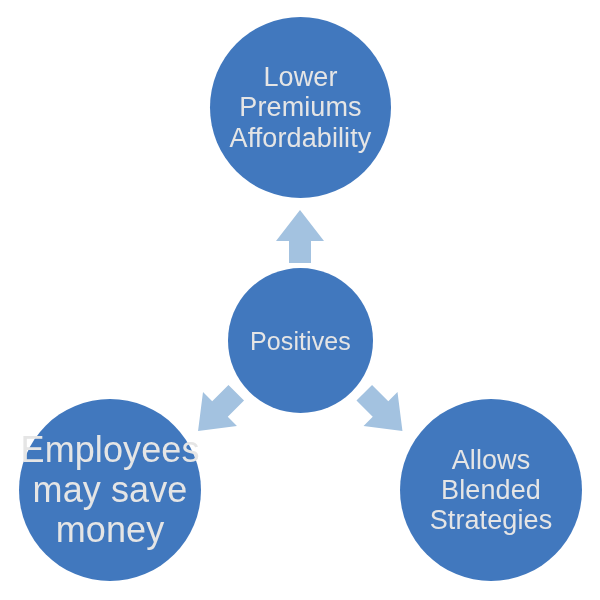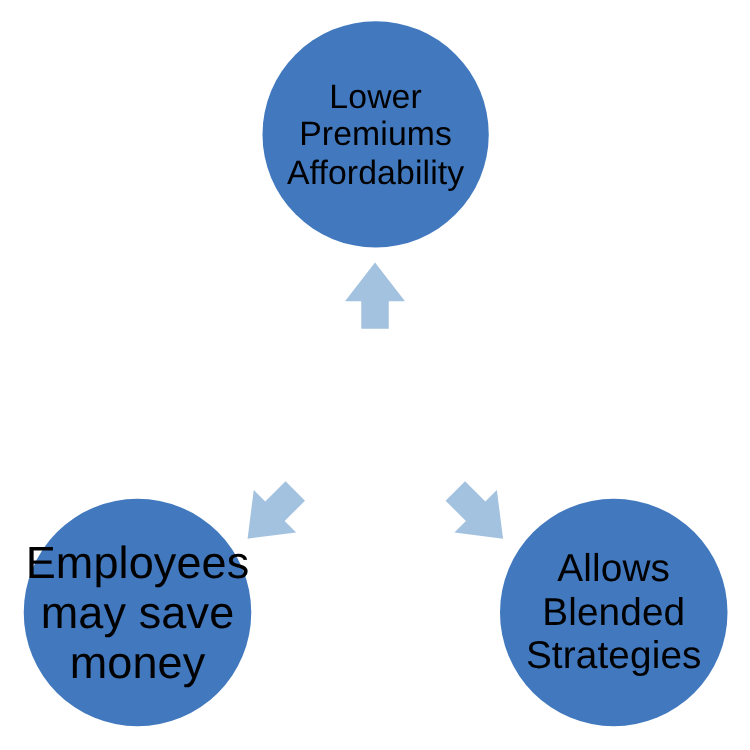--- a/index.html
+++ b/index.html
@@ -20,21 +20,21 @@
   .node {
     position: absolute;
     border-radius: 50%;
     background: #4178BE;
     display: flex;
     align-items: center;
     justify-content: center;
     box-sizing: border-box;
   }
   .node-label {
-    color: #000000;
+    color: #e5e5e5;
     text-align: center;
     line-height: 1.12;
     font-weight: 400;
     letter-spacing: 0.1px;
     white-space: pre-line;
     padding: 0 8px;
     font-family: "Liberation Sans", sans-serif;
   }
 
   
@@ -64,21 +64,21 @@
   }
   #node-bottom-left .node-label { font-size: 36px; }
 
   
   #node-bottom-right {
     left: 400px;
     top: 399px;
     width: 182px;
     height: 182px;
   }
-  #node-bottom-right .node-label { font-size: 31px; }
+  #node-bottom-right .node-label { font-size: 27px; }
 
   .arrow-layer {
     position: absolute;
     left: 0;
     top: 0;
     width: 600px;
     height: 600px;
     pointer-events: none;
   }
 </style>
@@ -95,20 +95,23 @@
 
     <polygon fill="#A3C2E0" transform="rotate(135 383 411.5)" points="383,384 407,415 394,415 394,438 372,438 372,415 359,415"></polygon>
   </svg>
 
   <div class="node" id="node-top">
     <div class="node-label">Lower
 Premiums
 Affordability</div>
   </div>
 
+  <div class="node" id="node-center">
+    <div class="node-label">Positives</div>
+  </div>
 
   <div class="node" id="node-bottom-left">
     <div class="node-label">Employees
 may save
 money</div>
   </div>
 
   <div class="node" id="node-bottom-right">
     <div class="node-label">Allows
 Blended

